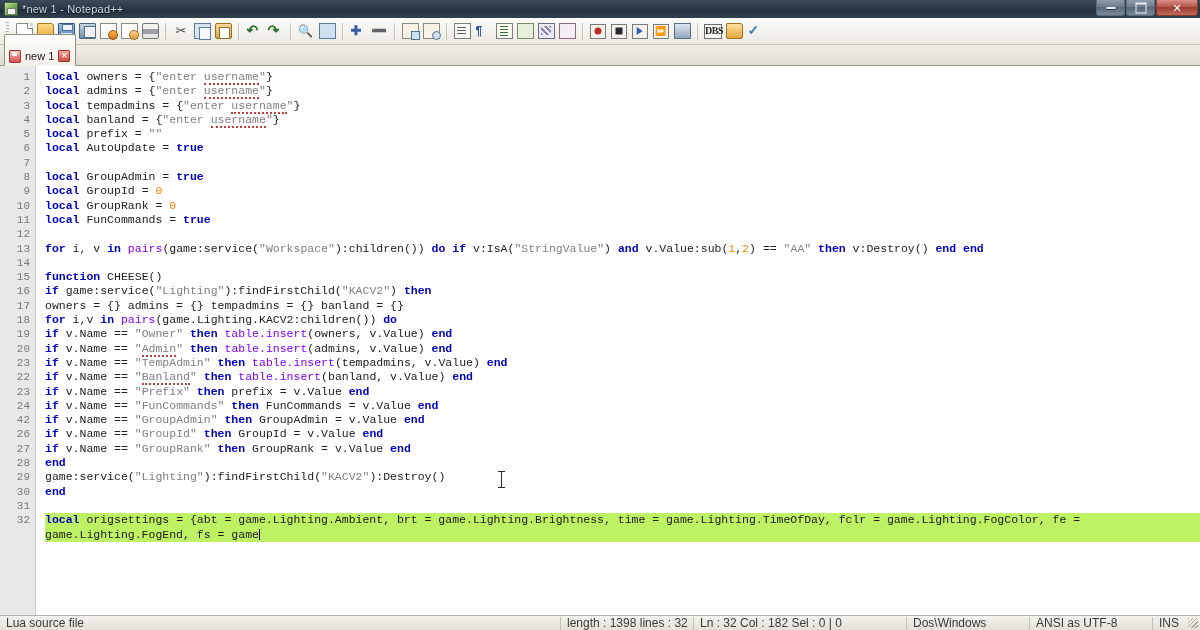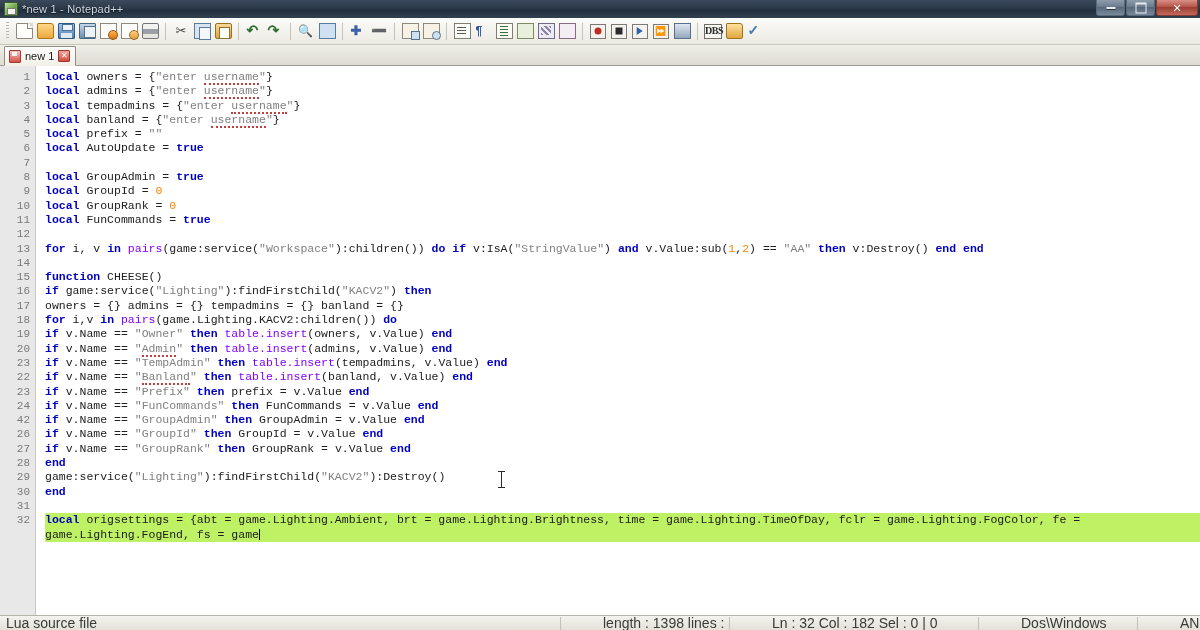--- a/index.html
+++ b/index.html
@@ -128,21 +128,21 @@
   .ic-openfolder{background:linear-gradient(to bottom,#ffe1a0,#dfa83e);border:1px solid #9f731f;border-radius:1px 3px 2px 2px;}
   .ic-spell{color:#3f7fb5;font-size:14px;line-height:13px;font-weight:bold;}
 
   
   .tabbar{
     height:20px;flex:0 0 20px;display:flex;align-items:flex-end;
     background:linear-gradient(to bottom,#efeee8,#dedcd2);
     border-bottom:1px solid #9e9b90;padding-left:4px;
   }
   .tab{
-    height:18px;display:flex;align-items:center;gap:4px;padding:0 5px 0 4px;
+    height:18px;display:flex;align-items:center;gap:4px;padding:12px 5px 0 4px;
     background:linear-gradient(to bottom,#fdfdfc,#f2f0e8);
     border:1px solid #8f8c82;border-bottom:1px solid #f3f1ea;border-radius:2px 2px 0 0;
     position:relative;top:1px;
   }
   .tab-icon{width:10px;height:11px;background:linear-gradient(to bottom,#f5c2c2,#d4504a);border:1px solid #9e3a33;border-radius:1px;position:relative;}
   .tab-icon::after{content:"";position:absolute;left:2px;top:1px;width:5px;height:4px;background:#fdeeee;}
   .tab-label{font-size:11px;color:#1a1a1a;white-space:nowrap;}
   .tab-close{width:10px;height:10px;background:linear-gradient(to bottom,#f3a39b,#cf4d41);border:1px solid #9c362b;
     color:#fff;font-size:8px;line-height:9px;text-align:center;border-radius:1px;}
 
@@ -168,21 +168,21 @@
   .spell{border-bottom:2px dotted #c04040;}
   .caret{display:inline-block;width:1px;height:11px;background:#000;vertical-align:-2px;}
   .mousecursor{position:absolute;left:498px;top:405px;width:8px;height:18px;pointer-events:none;}
   .mousecursor::before{content:"";position:absolute;left:3px;top:1px;width:1px;height:16px;background:#2a2a2a;}
   .mousecursor::after{content:"";position:absolute;left:0;top:0;width:7px;height:2px;border-top:1px solid #2a2a2a;border-bottom:1px solid #2a2a2a;height:15px;background:transparent;}
 
   
   .statusbar{
     height:14px;flex:0 0 14px;display:flex;align-items:center;
     background:linear-gradient(to bottom,#f4f3ee,#e3e1d8);
-    font-size:14px;color:#3a3a36;gap:36px;
+    font-size:12px;color:#3a3a36;
   }
   .sb{padding:0 6px;height:13px;line-height:13px;border-right:1px solid #c3c0b6;white-space:nowrap;overflow:hidden;}
   .sb0{flex:0 0 548px;}
   .sb2{flex:0 0 120px;}
   .sb3{flex:0 0 200px;}
   .sb4{flex:0 0 110px;}
   .sb5{flex:0 0 110px;}
   .sb6{flex:1 1 auto;border-right:none;}
   .sbgrip{width:10px;height:10px;margin-left:auto;margin-right:2px;
     background-image:repeating-linear-gradient(135deg,#a9a69c 0 1px,transparent 1px 3px);}

